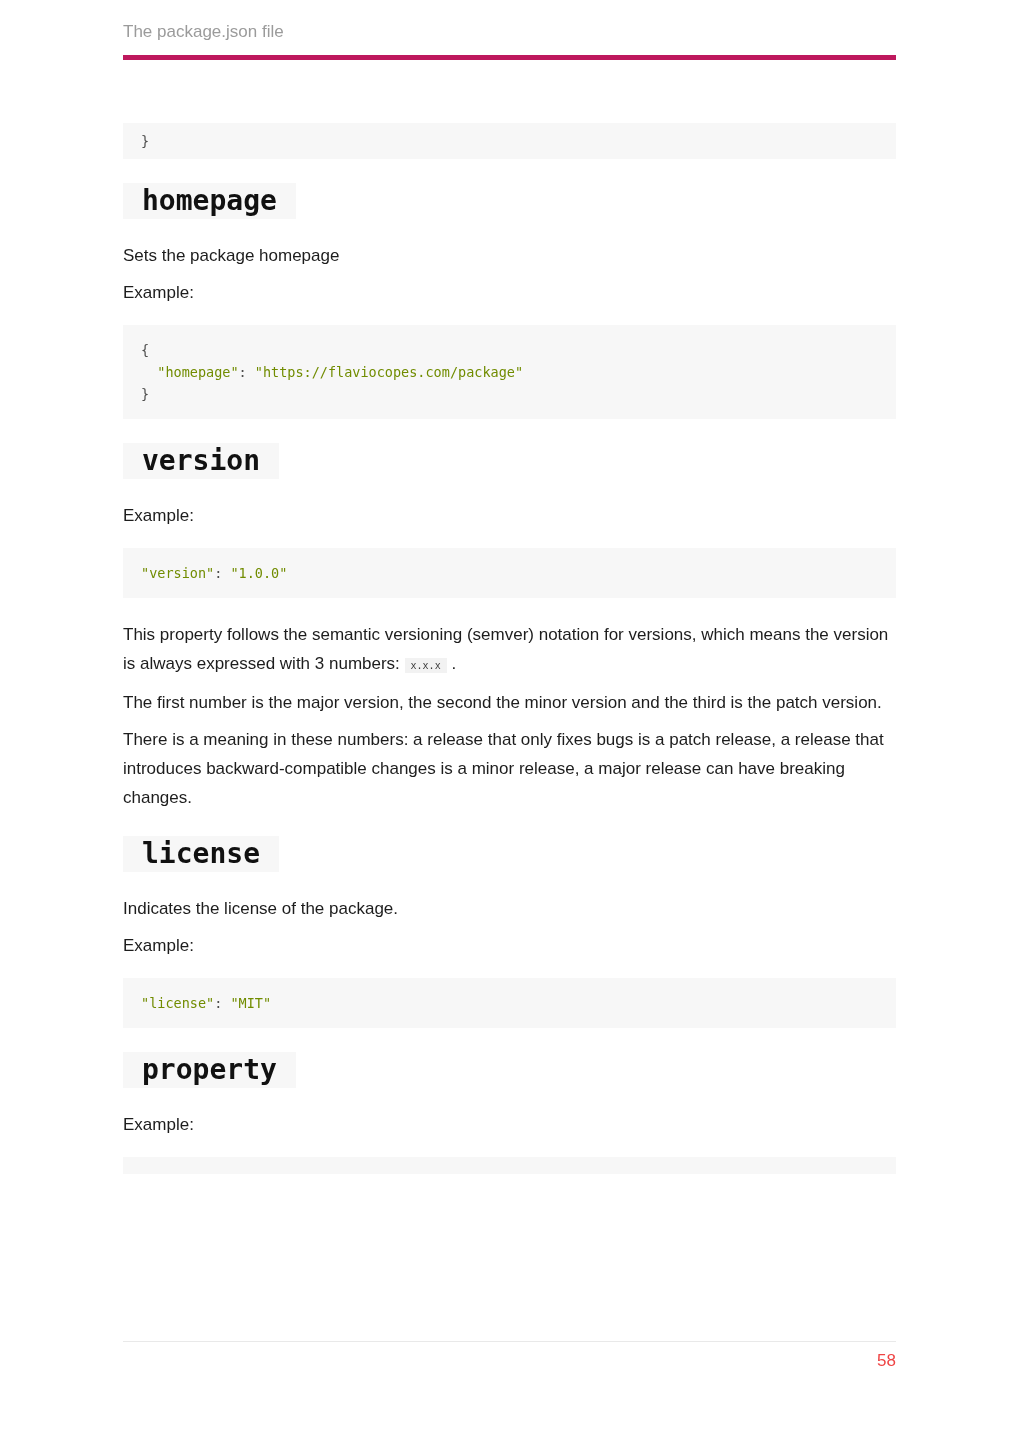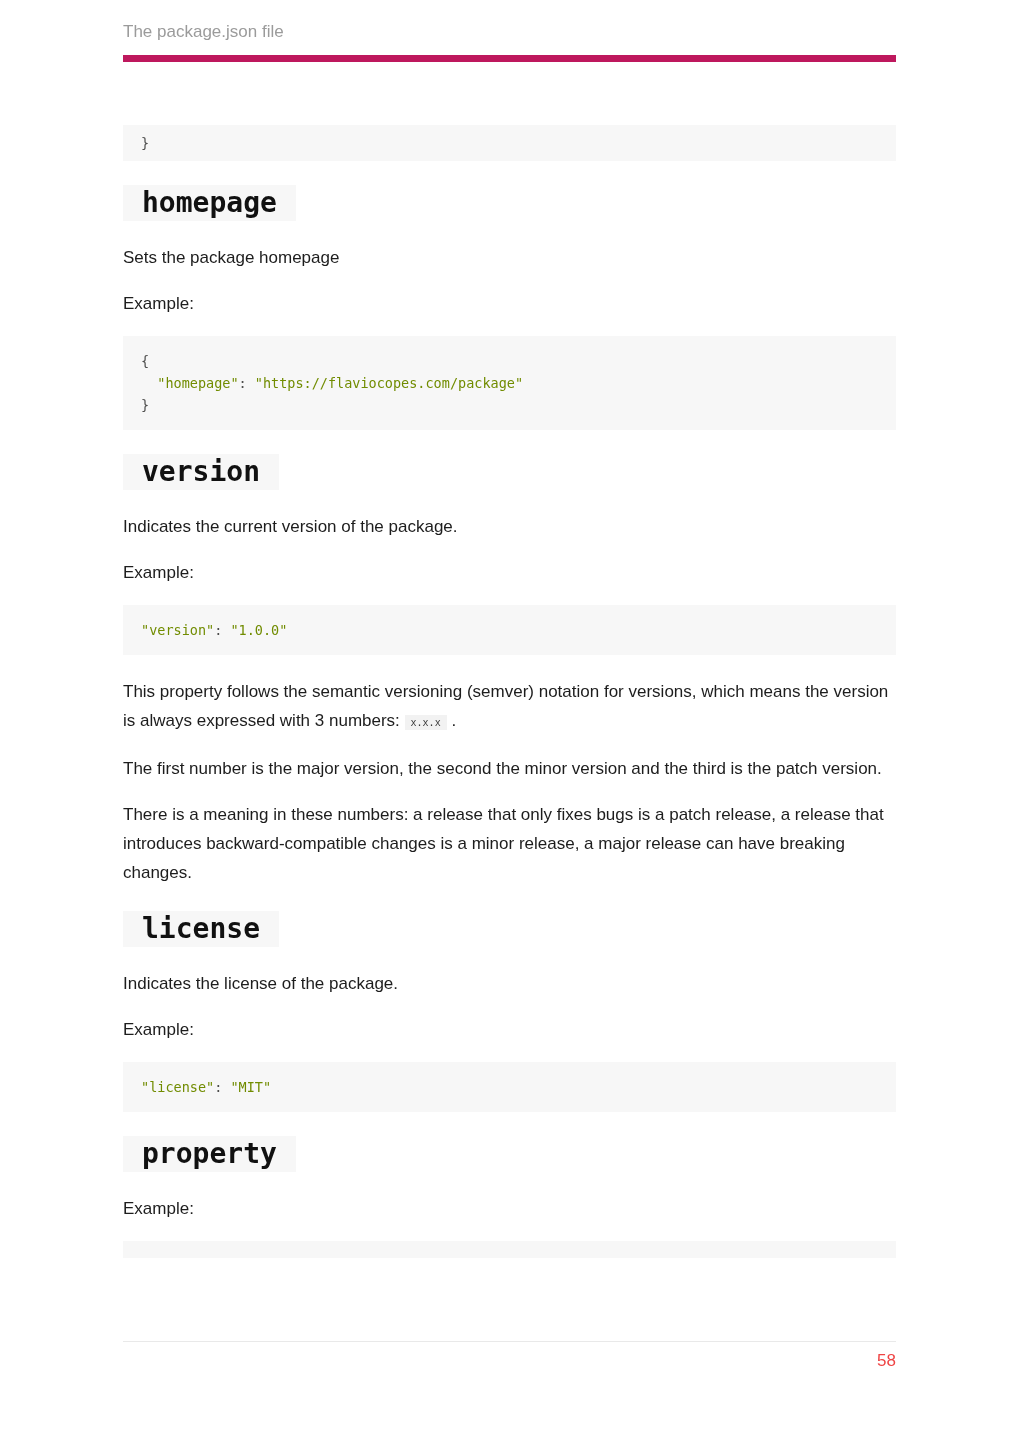--- a/index.html
+++ b/index.html
@@ -15,21 +15,21 @@
     color: #1d1d1d;
     overflow: hidden;
   }
   .page {
     padding: 0 123px;
   }
   
   .running-header {
     padding-top: 21px;
     padding-bottom: 13px;
-    border-bottom: 7px solid #be185d;
+    border-bottom: 5px solid #be185d;
     font-size: 17px;
     line-height: 21px;
     color: #9b9b9b;
   }
   
   pre.codeblock {
     background: #f7f7f7;
     margin: 18px 0 22px;
     padding: 14px 18px;
     font-family: "DejaVu Sans Mono", monospace;
@@ -56,21 +56,21 @@
     background: #f7f7f7;
     font-family: "DejaVu Sans Mono", monospace;
     font-weight: bold;
     font-size: 28px;
     line-height: 24px;
     padding: 6px 19px;
     color: #111111;
   }
   
   p.body-text {
-    margin: 17px 0 0;
+    margin: 8px 0 0;
     font-size: 17px;
     line-height: 29px;
     color: #1d1d1d;
   }
   .inline-code {
     font-family: "DejaVu Sans Mono", monospace;
     font-size: 10px;
     background: #f2f2f2;
     color: #3c3c3c;
     padding: 2px 6px;
@@ -113,21 +113,20 @@
   </div>
   <p class="body-text">Sets the package homepage</p>
   <p class="body-text">Example:</p>
   <pre class="codeblock"><span class="tok-punct">{</span>
 <span class="tok-plain">  </span><span class="tok-string">"homepage"</span><span class="tok-punct">: </span><span class="tok-string">"https://flaviocopes.com/package"</span>
 <span class="tok-punct">}</span></pre>
 
   <div class="h2">
     <span class="h2-box">version</span>
   </div>
-  <p class="body-text">Indicates the current version of the package.</p>
   <p class="body-text">Example:</p>
   <pre class="codeblock"><span class="tok-string">"version"</span><span class="tok-punct">: </span><span class="tok-string">"1.0.0"</span></pre>
 
   <p class="body-text"><span>This property follows the semantic versioning (semver) notation for versions, which means the version is always expressed with 3 numbers: </span><span class="inline-code">x.x.x</span><span> .</span></p>
 
   <p class="body-text">The first number is the major version, the second the minor version and the third is the patch version.</p>
   <p class="body-text">There is a meaning in these numbers: a release that only fixes bugs is a patch release, a release that introduces backward-compatible changes is a minor release, a major release can have breaking changes.</p>
 
   <div class="h2">
     <span class="h2-box">license</span>

